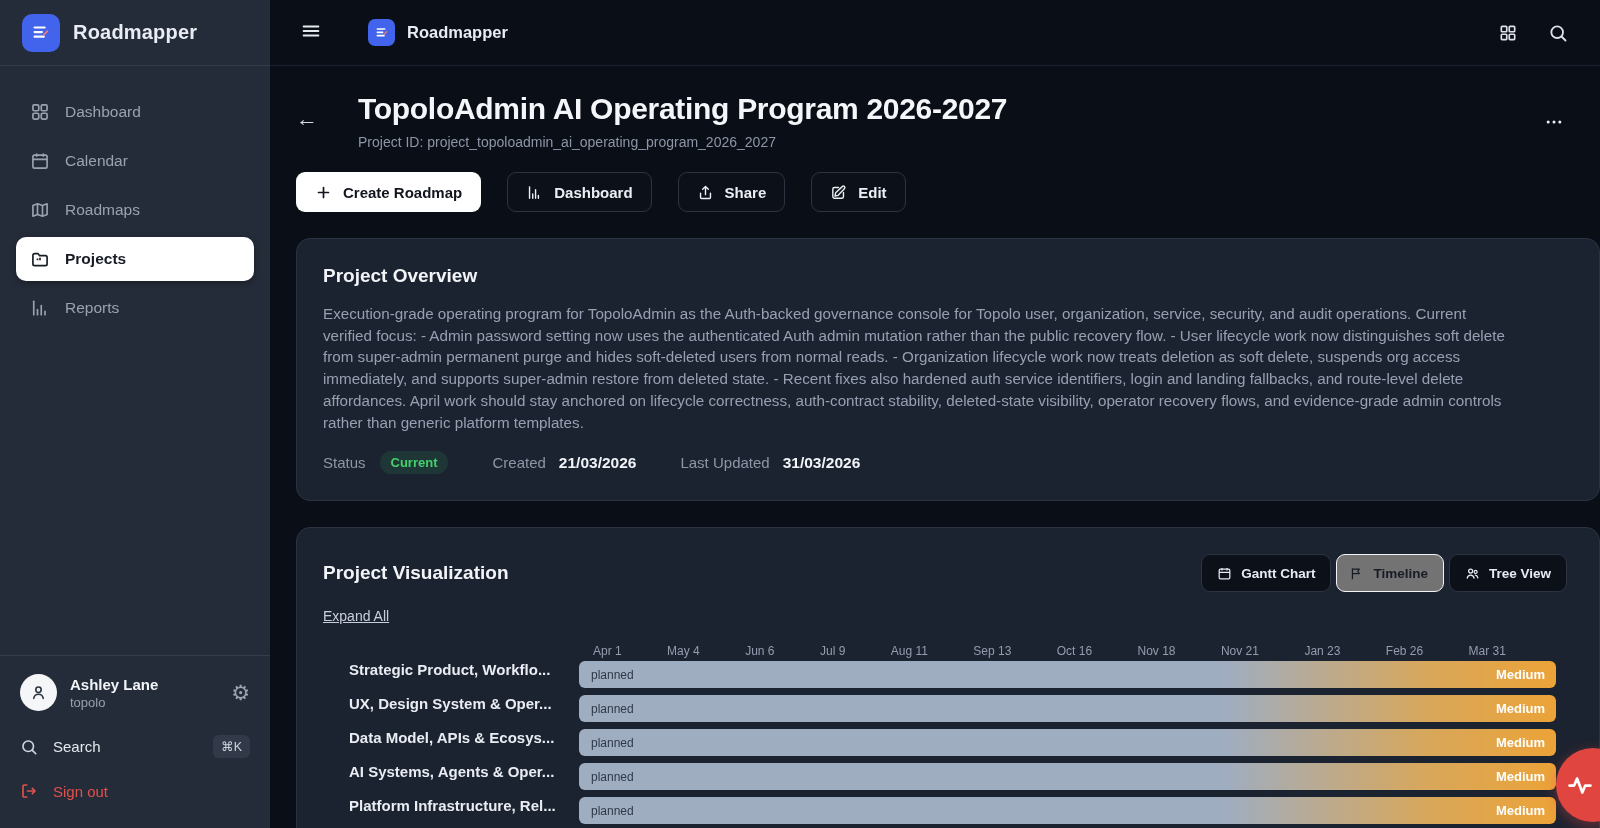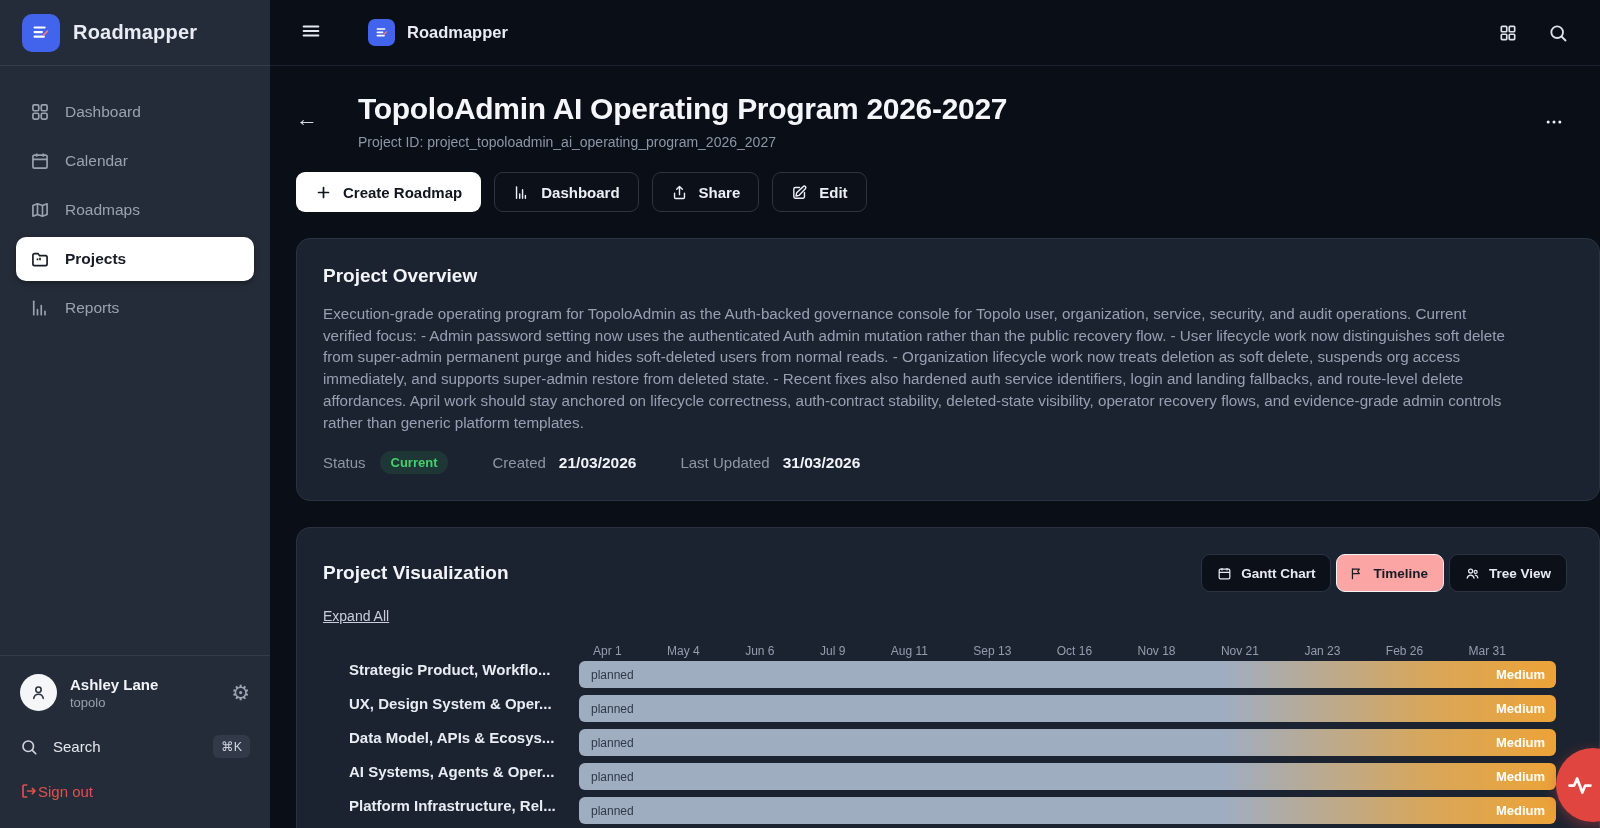--- a/index.html
+++ b/index.html
@@ -25,21 +25,21 @@
   .user-row { display: flex; align-items: center; }
   .avatar { width: 37px; height: 37px; border-radius: 50%; background: #f5f6f8; color: #2c3442; display: flex; align-items: center; justify-content: center; flex: 0 0 37px; }
   .avatar svg { width: 19px; height: 19px; }
   .user-meta { margin-left: 13px; }
   .user-name { font-size: 15px; font-weight: 600; color: #f2f4f8; }
   .user-org { font-size: 13px; color: #97a0b0; margin-top: 2px; }
   .gear-btn { margin-left: auto; color: #9aa3b3; font-size: 21px; line-height: 1; cursor: pointer; }
   .search-row { display: flex; align-items: center; gap: 15px; margin-top: 24px; color: #e4e8ee; font-size: 15px; cursor: pointer; }
   .search-row svg { width: 18px; height: 18px; color: #cfd5df; }
   .kbd-badge { margin-left: auto; background: #323a49; color: #cdd4e0; border-radius: 6px; padding: 4px 8px; font-size: 12.5px; }
-  .signout-row { display: flex; align-items: center; margin-top: 24px; color: #e0514c; font-size: 15px; cursor: pointer; }
+  .signout-row { display: flex; align-items: center; gap: 15px; margin-top: 24px; color: #e0514c; font-size: 15px; cursor: pointer; }
   .signout-row svg { width: 18px; height: 18px; }
 
   
   .main { flex: 1; display: flex; flex-direction: column; min-width: 0; }
   .topbar { height: 66px; flex: 0 0 66px; display: flex; align-items: center; padding: 0 32px 0 30px; border-bottom: 1px solid #1b2130; background: #0a0e17; }
   .hamburger { color: #e6eaf0; cursor: pointer; }
   .hamburger svg { width: 22px; height: 22px; }
   .topbar .logo-mark { width: 27px; height: 27px; border-radius: 7px; margin-left: 46px; flex-basis: 27px; }
   .topbar .logo-mark svg { width: 16px; height: 16px; }
   .topbar-brand { font-size: 16.5px; font-weight: 700; margin-left: 12px; }
@@ -49,41 +49,41 @@
   .content { flex: 1; overflow: hidden; padding: 26px 0 0 26px; position: relative; }
 
   .title-row { display: flex; align-items: flex-start; }
   .back-btn { font-size: 22px; color: #d4d9e2; margin-top: 14px; width: 22px; cursor: pointer; }
   .title-block { margin-left: 40px; flex: 1; min-width: 0; }
   .page-title { font-size: 30px; font-weight: 700; letter-spacing: -.3px; color: #f4f6f9; }
   .page-subtitle { font-size: 14px; color: #8d96a7; margin-top: 8px; }
   .more-btn { margin-right: 36px; margin-top: 20px; color: #eef1f5; cursor: pointer; }
   .more-btn svg { width: 20px; height: 20px; }
 
-  .actions-row { display: flex; gap: 13px; margin-top: 22px; }
+  .actions-row { display: flex; gap: 26px; margin-top: 22px; }
   .btn { height: 40px; border-radius: 9px; padding: 0 18px; display: inline-flex; align-items: center; gap: 11px; font-size: 15px; font-weight: 600; cursor: pointer; border: 1px solid transparent; font-family: inherit; }
   .btn svg { width: 17px; height: 17px; }
   .btn-light { background: #ffffff; color: #11151d; }
   .btn-dark { background: #0c1019; color: #eceff4; border-color: #2c3442; }
 
   .card { background: #1c2330; border: 1px solid #2b3342; border-radius: 14px; padding: 26px; margin-top: 26px; margin-right: 0; }
   .card-title { font-size: 19px; font-weight: 700; color: #f2f4f8; }
   .overview-text { margin-top: 16px; font-size: 15.2px; line-height: 1.43; color: #96a0b2; padding-right: 60px; }
   .meta-row { display: flex; align-items: center; margin-top: 18px; font-size: 15px; }
   .meta-label { color: #8d96a7; }
   .badge-active { margin-left: 14px; background: rgba(46, 160, 88, .16); color: #45d06c; font-size: 13px; font-weight: 600; padding: 4px 11px; border-radius: 999px; }
   .meta-gap { margin-left: 44px; }
   .meta-value { margin-left: 13px; color: #f1f3f7; font-weight: 700; font-size: 15.5px; }
 
   .viz-card { padding-bottom: 0; height: 340px; overflow: hidden; }
   .viz-head { display: flex; align-items: center; }
   .view-toggle { margin-left: auto; margin-right: 6px; display: flex; gap: 5px; }
   .view-btn { height: 38px; border-radius: 9px; padding: 0 15px; display: inline-flex; align-items: center; gap: 9px; font-size: 13.5px; font-weight: 600; background: #0c1019; color: #e8ebf1; border: 1px solid #2c3442; cursor: pointer; }
   .view-btn svg { width: 15px; height: 15px; }
-  .view-btn.active { background: #fca5a5; color: #171c26; border-color: #f2f3f6; padding-left: 12px; }
+  .view-btn.active { background: #737373; color: #171c26; border-color: #f2f3f6; padding-left: 12px; }
   .expand-link { display: inline-block; margin-top: 16px; font-size: 14px; color: #c9cfda; text-decoration: underline; cursor: pointer; }
 
   .timeline { margin-top: 16px; }
   .t-axis-row { display: flex; }
   .t-axis-spacer { width: 256px; flex: 0 0 256px; }
   .t-axis { flex: 1; display: flex; justify-content: space-between; padding: 0 50px 0 14px; margin-right: 17px; font-size: 12px; color: #949daf; height: 20px; align-items: center; gap: 24px; }
   .t-row { display: flex; height: 34px; }
   .t-label { width: 256px; flex: 0 0 256px; padding-left: 26px; padding-right: 18px; font-size: 15px; font-weight: 600; color: #e9ecf2; white-space: nowrap; overflow: hidden; }
   .t-bar-area { flex: 1; margin-right: 17px; }
   .t-bar { height: 27px; border-radius: 6px; display: flex; align-items: center; justify-content: space-between; padding: 0 11px 0 12px; cursor: pointer;

